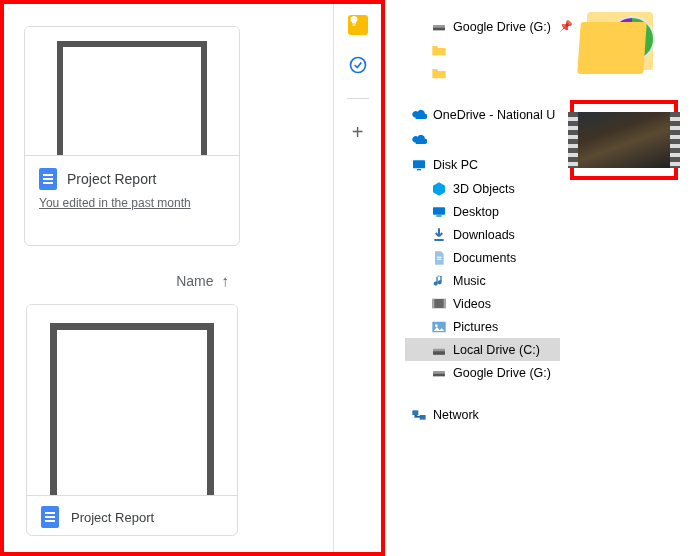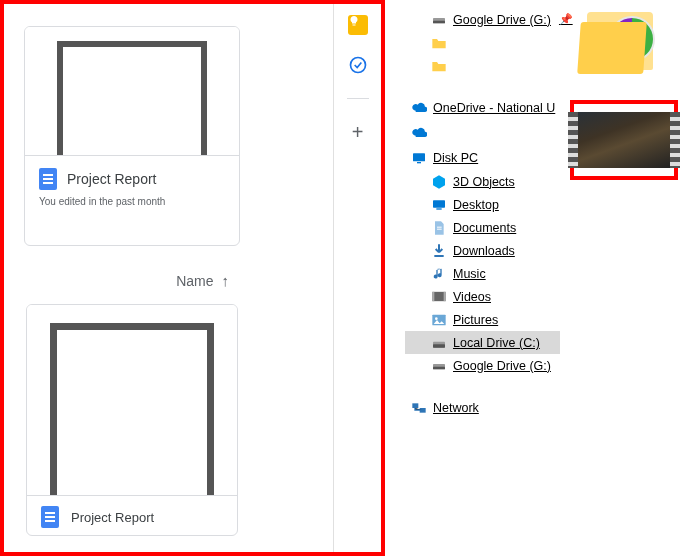--- a/index.html
+++ b/index.html
@@ -71,21 +71,21 @@
   }
   .sugg-meta {
     border-top: 1px solid #dadce0;
     padding: 12px 14px 10px;
   }
   .sugg-title-row {
     display: flex; align-items: center; gap: 10px;
     margin-bottom: 6px;
     color:#3c4043; font-size:14px;
   }
-  .sugg-sub { color:#5f6368; font-size:10px; }
+  .sugg-sub { color:#5f6368; font-size:12px;text-decoration:underline; }
 
   
   .name-header {
     position: absolute;
     left: 20px; top: 268px;
     width: 205px;
     display:flex; justify-content:flex-end; align-items:center;
     gap:8px;
     color:#5f6368; font-size:14px;text-align:right;
   }
@@ -138,25 +138,24 @@
 
   
   .right-pane {
     position:absolute;
     left: 395px; top: 0;
     width: 298px; height: 556px;
     background:#fff;
   }
   .tree {
     position:absolute;
-    left: 10px; top: 8px;
+    left: 10px; top: 15px;
     width: 155px;
     font-size: 12.5px;
     color:#000;
-    text-decoration:underline;
   }
   .tree-item {
     display:flex; align-items:center;
     height: 23px;
     padding-left: 26px;
     gap:6px;
     white-space:nowrap;
     cursor:default;
     position:relative;
   }
@@ -344,35 +343,35 @@
           <svg width="16" height="14" viewBox="0 0 24 20">
             <rect x="3" y="3" width="18" height="11" rx="1" fill="#0078d4"></rect>
             <rect x="8" y="15" width="8" height="2" fill="#0078d4"></rect>
           </svg>
         </span>
         <span>Desktop</span>
       </div>
       <div class="tree-item">
         <span class="t-icon">
           <svg width="14" height="16" viewBox="0 0 20 24">
+            <path fill="#2e75b6" d="M10 2v12m0 0l-5-5m5 5l5-5" stroke="#2e75b6" stroke-width="3"></path>
+            <rect x="3" y="18" width="14" height="3" fill="#2e75b6"></rect>
+          </svg>
+        </span>
+        <span>Downloads</span>
+      </div>
+      <div class="tree-item">
+        <span class="t-icon">
+          <svg width="14" height="16" viewBox="0 0 20 24">
             <path fill="#9ac3e6" d="M4 2h9l4 4v16H4z"></path>
             <rect x="7" y="10" width="7" height="1.5" fill="#fff"></rect>
             <rect x="7" y="13" width="7" height="1.5" fill="#fff"></rect>
           </svg>
         </span>
         <span>Documents</span>
-      </div>
-      <div class="tree-item">
-        <span class="t-icon">
-          <svg width="14" height="16" viewBox="0 0 20 24">
-            <path fill="#2e75b6" d="M10 2v12m0 0l-5-5m5 5l5-5" stroke="#2e75b6" stroke-width="3"></path>
-            <rect x="3" y="18" width="14" height="3" fill="#2e75b6"></rect>
-          </svg>
-        </span>
-        <span>Downloads</span>
       </div>
       <div class="tree-item">
         <span class="t-icon">
           <svg width="14" height="16" viewBox="0 0 20 24">
             <path fill="#2e75b6" d="M8 4v12a3 3 0 1 1-2-3V6l8-2v10a3 3 0 1 1-2-3V4z"></path>
           </svg>
         </span>
         <span>Music</span>
       </div>
       <div class="tree-item">

